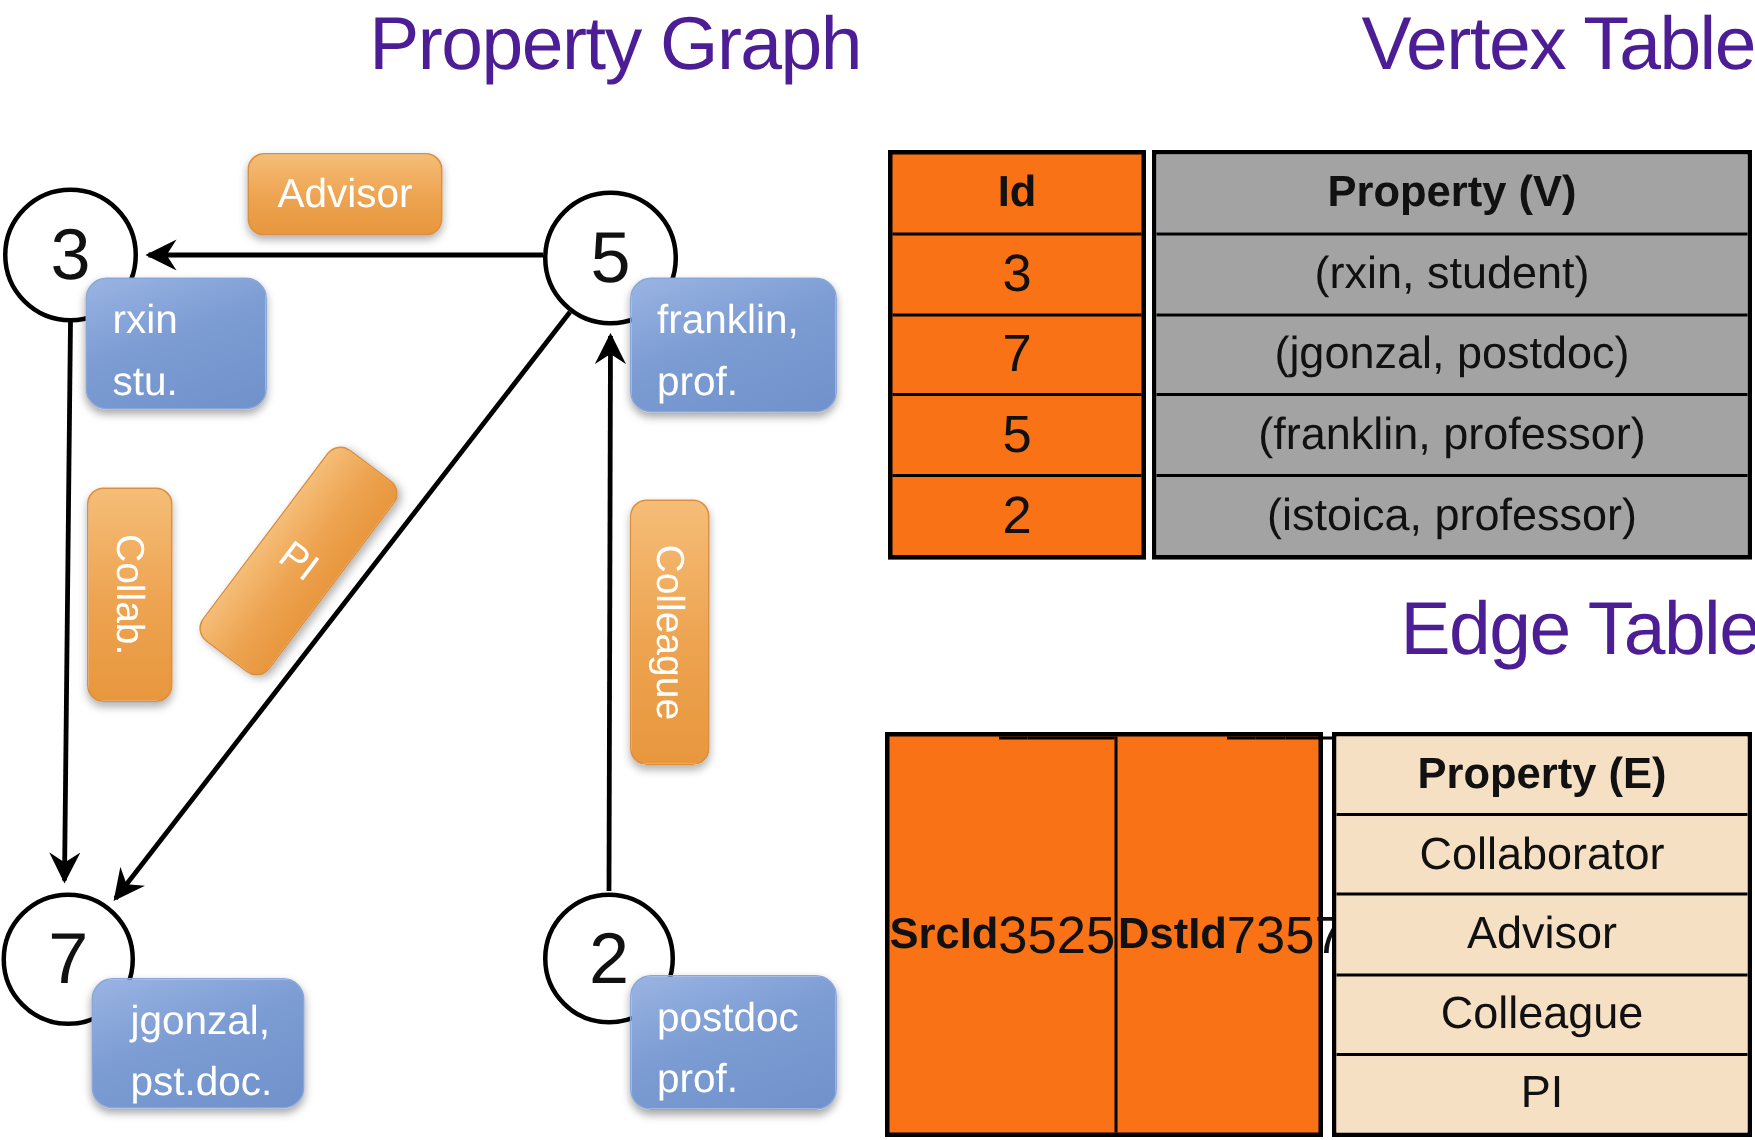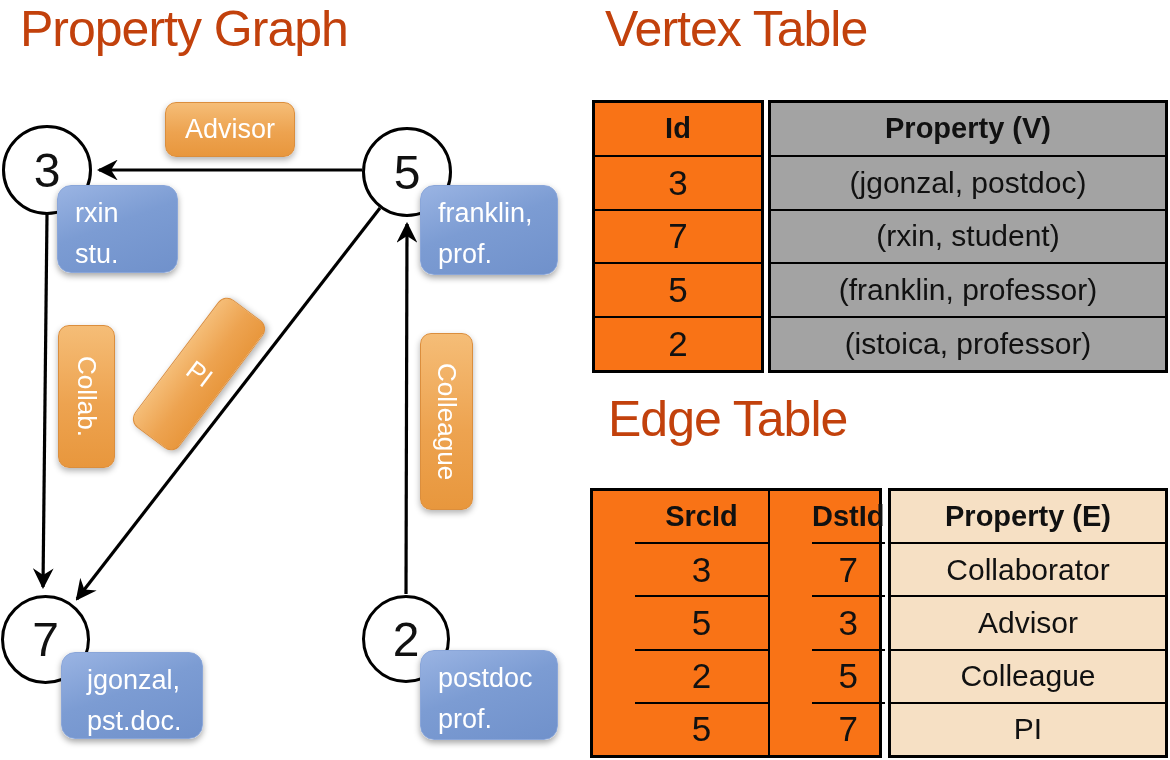--- a/index.html
+++ b/index.html
@@ -3,22 +3,22 @@
 <meta charset="utf-8">
 <style>
   html,body { margin:0; padding:0; background:#fff; }
   .canvas {
     position:relative; width:1170px; height:760px; overflow:hidden;
     background:#ffffff; font-family:"Liberation Sans", sans-serif;
   }
 
   
   .big-title {
-    position:absolute; text-align:left; color:#c2410c;
-    font-size:50px; letter-spacing:-1px; font-weight:400; white-space:nowrap;margin-left:20px;
+    position:absolute; text-align:right; color:#4c1d95;
+    font-size:50px; letter-spacing:-1px; font-weight:400; white-space:nowrap;
   }
   #title-graph  { left:0;   top:18;  width:574px; }
   #title-vertex { left:585px; top:18; width:585px; }
   #title-edge   { left:588px; top:390px; width:585px; }
 
   
   .graph-svg { position:absolute; left:0; top:0; z-index:1; }
   .graph-svg line { stroke:#000; stroke-width:3.2px; }
 
   .node {
@@ -62,21 +62,21 @@
   
   .table-wrap { position:absolute; display:flex; z-index:2; }
   #vertex-table { left:592px; top:100px; width:576px; height:273px; }
   #edge-table   { left:590px; top:488px; width:578px; height:270px; }
 
   .subtable {
     display:flex; flex-direction:column; box-sizing:border-box;
     border:3px solid #000; background:#f97316;
   }
   .cols { display:flex; flex-direction:row; }
-  .col  { display:flex; flex-direction:column; flex:1;padding-left:42px; }
+  .col  { display:flex; flex-direction:row; flex:1; }
   .col + .col { border-left:2.5px solid #000; }
 
   .cell {
     flex:1; display:flex; align-items:center; justify-content:center;
     color:#111; font-size:30px; white-space:nowrap;
   }
   .cell + .cell { border-top:2.5px solid #000; }
   .col .cell + .cell { border-top:2.5px solid #000; }
   .cell.header { font-weight:bold; font-size:29px; }
   .cell.num { font-size:35px; }
@@ -157,22 +157,22 @@
   <div class="table-wrap" id="vertex-table">
     <div class="subtable" id="vt-id">
       <div class="cell header">Id</div>
       <div class="cell num">3</div>
       <div class="cell num">7</div>
       <div class="cell num">5</div>
       <div class="cell num">2</div>
     </div>
     <div class="subtable" id="vt-prop">
       <div class="cell header">Property (V)</div>
+      <div class="cell">(rxin, student)</div>
       <div class="cell">(jgonzal, postdoc)</div>
-      <div class="cell">(rxin, student)</div>
       <div class="cell">(franklin, professor)</div>
       <div class="cell">(istoica, professor)</div>
     </div>
   </div>
 
   <div class="table-wrap" id="edge-table">
     <div class="subtable cols" id="et-ids">
       <div class="col col-src">
         <div class="cell header">SrcId</div>
         <div class="cell num">3</div>

